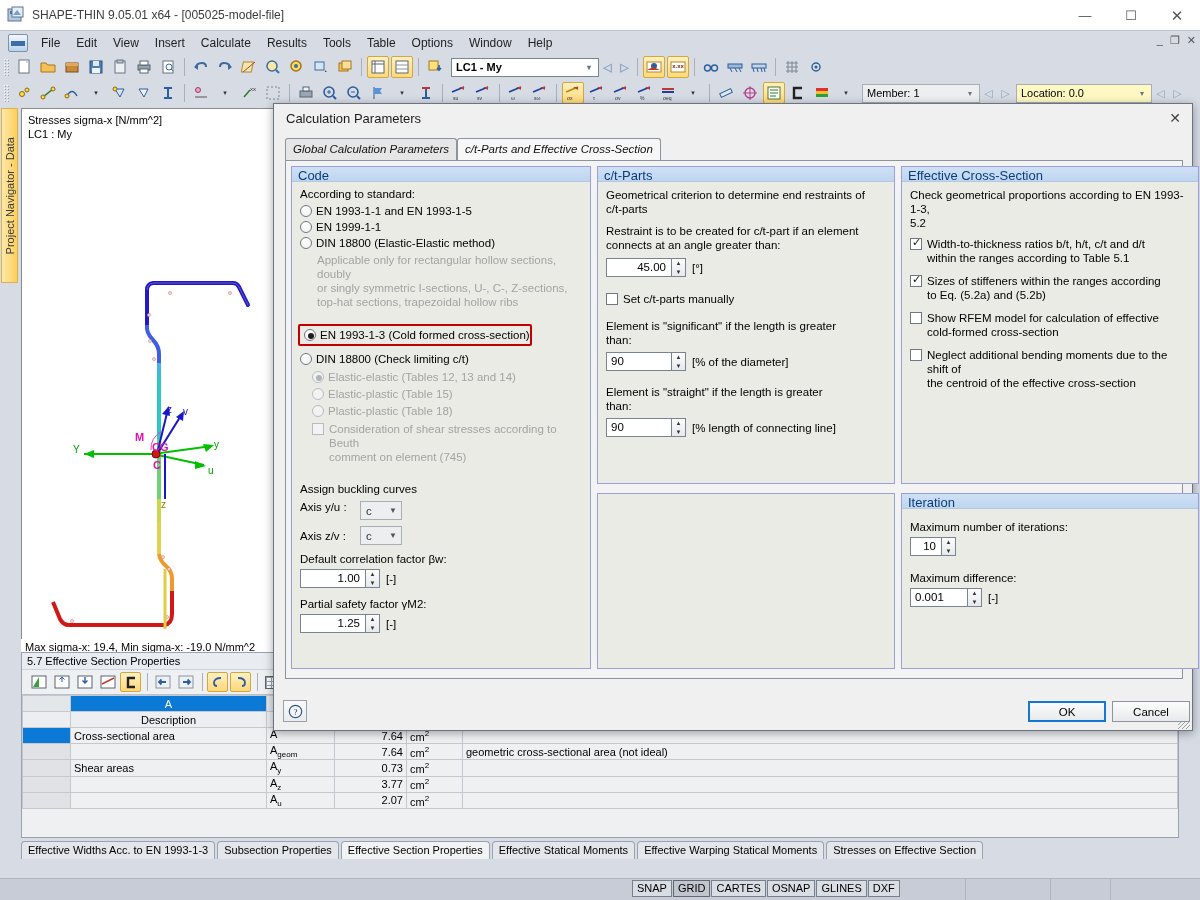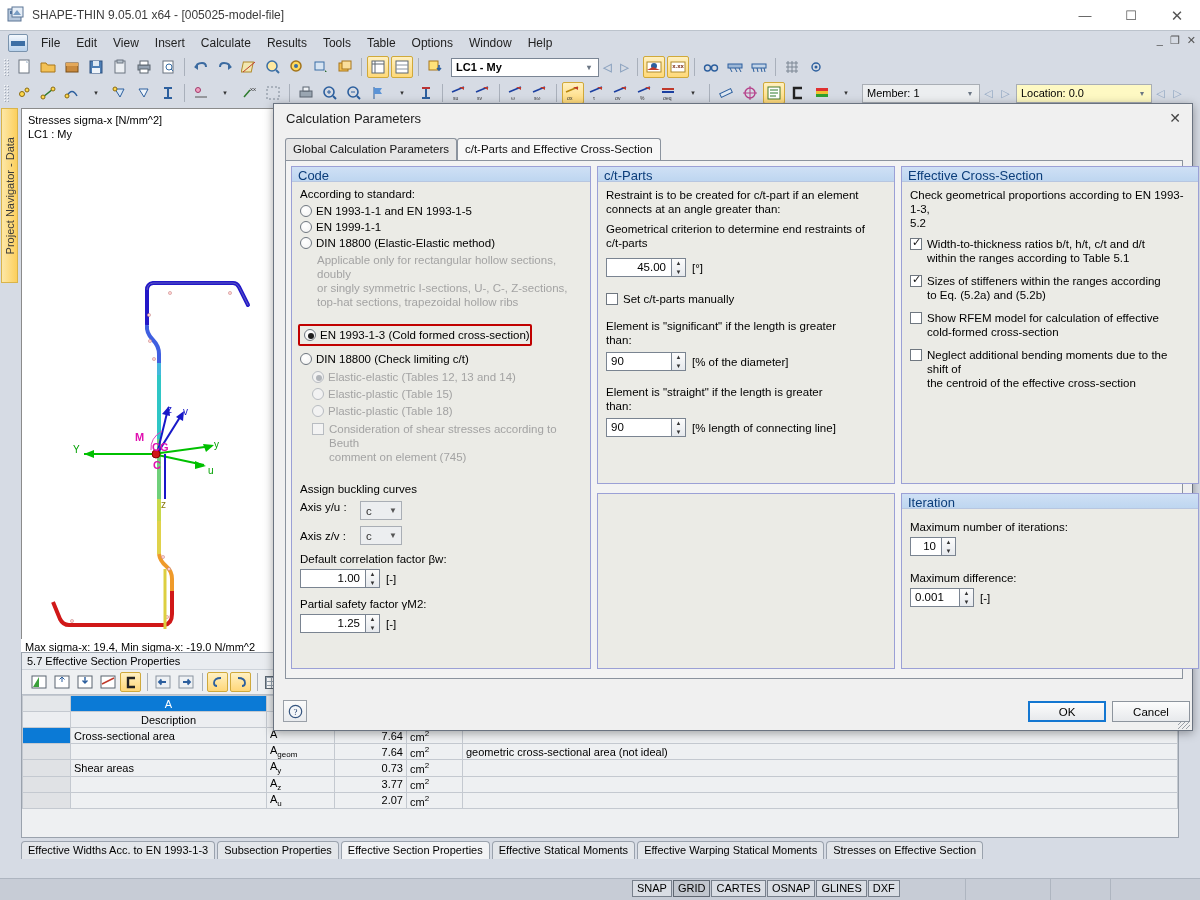--- a/index.html
+++ b/index.html
@@ -145,21 +145,21 @@
   .dialog {
     position:absolute; left:273px; top:103px; width:920px; height:628px;
     background:#f0f0f0; border:1px solid #6a7380;
     box-shadow:0 2px 9px rgba(0,0,0,.35);
   }
   .dlg-title { height:28px; display:flex; align-items:center; padding-left:12px;
      font-size:13px; color:#1b1b1b; background:#f0f0f0; }
   .dlg-close { position:absolute; right:6px; top:4px; width:22px; height:20px;
      display:flex;align-items:center;justify-content:center; color:#444; font-size:14px; }
 
-  .tabstrip { position:absolute; left:11px; top:34px; height:22px; display:flex; align-items:flex-end; }
+  .tabstrip { position:absolute; left:11px; top:34px; height:22px; display:flex; align-items:flex-end;font-style:italic; }
   .dtab { border:1px solid #8b939e; border-bottom:none; background:#e6e6e6;
      font-size:11.5px; padding:3px 7px 3px 7px; border-radius:3px 3px 0 0; height:22px;
      line-height:15px; color:#111; }
   .dtab.active { background:#f7f7f7; position:relative; z-index:3; }
 
   .tabbody { position:absolute; left:11px; top:56px; width:898px; height:519px;
      background:#f3f3f3; border:1px solid #8b939e; }
 
   .group { position:absolute; background:#ebebe6; border:1px solid #9ba0d6; }
   .group > .gtitle {
@@ -989,27 +989,27 @@
                 </span>
             </span>
             <span class="unit">[-]</span>
           </div>
         </div>
       </div>
 
       <div class="group" style="left:311px; top:5px; width:298px; height:318px;">
         <div class="gtitle">c/t-Parts</div>
         <div class="gbody">
+          <div style="line-height:14px;margin-bottom:8px;">
+            <div>Geometrical criterion to determine end restraints of</div>
+            <div>c/t-parts</div>
+          </div>
           <div style="line-height:14px;margin-bottom:6px;">
             <div>Restraint is to be created for c/t-part if an element</div>
             <div>connects at an angle greater than:</div>
-          </div>
-          <div style="line-height:14px;margin-bottom:8px;">
-            <div>Geometrical criterion to determine end restraints of</div>
-            <div>c/t-parts</div>
           </div>
           <div style="display:flex;align-items:center;margin-bottom:16px;">
             <span class="spin">
               <span class="sv" style="width:66px;">45.00</span>
               <span class="sbtns">
                   <div>▲</div>
                   <div>▼</div>
                 </span>
             </span>
             <span class="unit">[°]</span>
@@ -1101,21 +1101,21 @@
               <span class="sv" style="width:32px;">10</span>
               <span class="sbtns">
                   <div>▲</div>
                   <div>▼</div>
                 </span>
             </span>
           </div>
           <div style="margin-bottom:4px;">Maximum difference:</div>
           <div style="display:flex;align-items:center;">
             <span class="spin">
-              <span class="sv left" style="width:50px;">0.001</span>
+              <span class="sv left" style="width:58px;">0.001</span>
               <span class="sbtns">
                   <div>▲</div>
                   <div>▼</div>
                 </span>
             </span>
             <span class="unit">[-]</span>
           </div>
         </div>
       </div>
 

